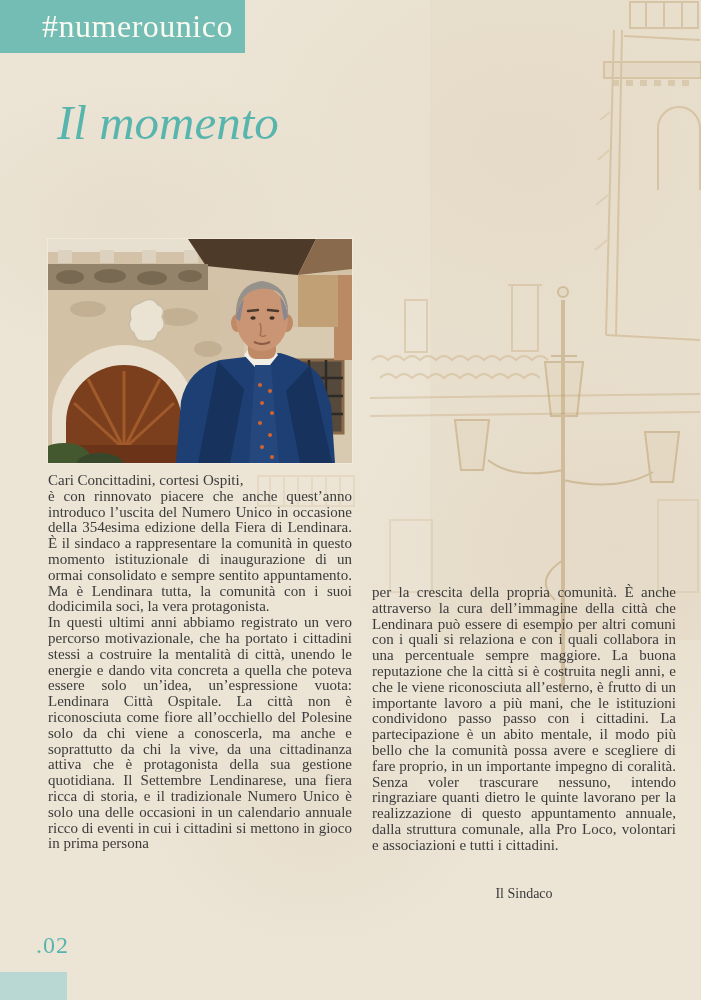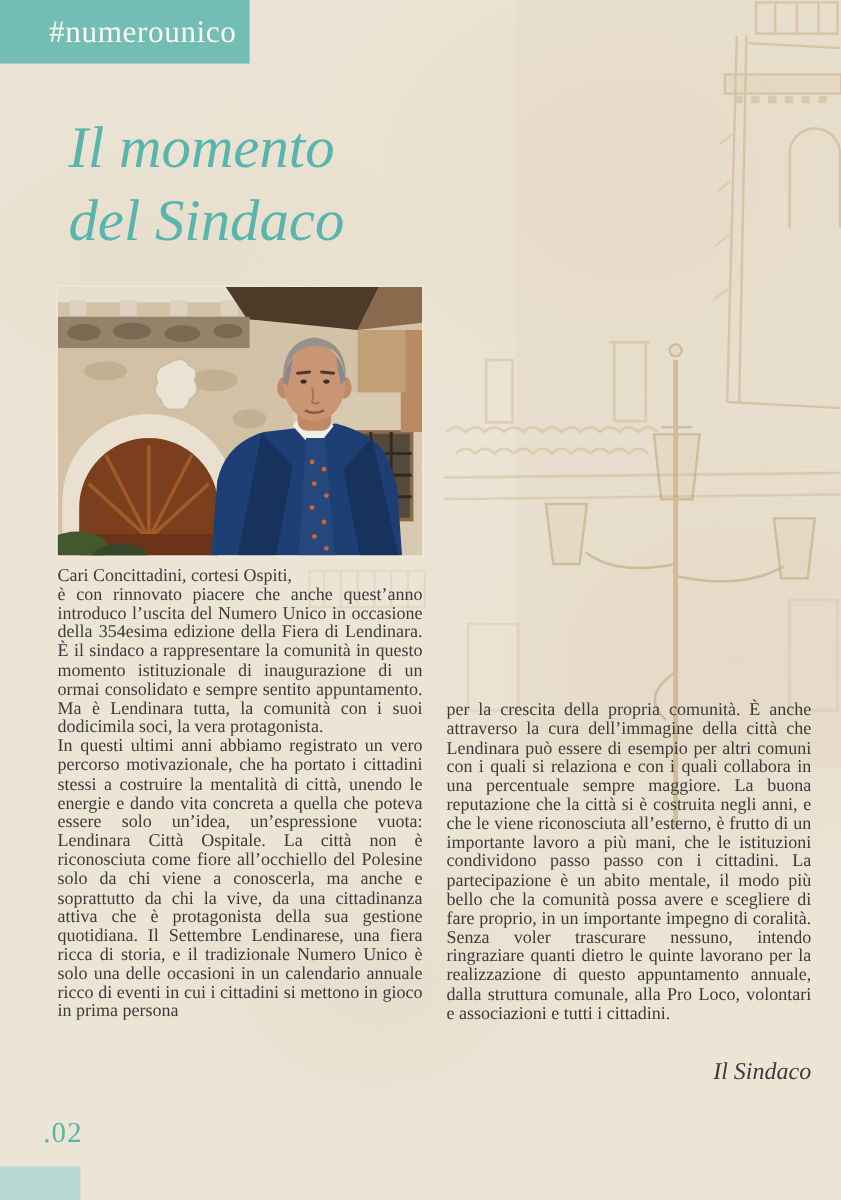--- a/index.html
+++ b/index.html
@@ -14,23 +14,23 @@
       radial-gradient(ellipse 260px 200px at 45% 82%, rgba(180,160,128,.09), transparent 70%),
       radial-gradient(ellipse 500px 400px at 75% 15%, rgba(205,186,150,.12), transparent 75%),
       #ece4d5;
   }
 
   
   .bg-art { position:absolute; inset:0; width:701px; height:1000px; }
 
   
   .badge {
-    position:absolute; left:0; top:0; width:208px; height:53px;
+    position:absolute; left:0; top:0; width:245px; height:53px;
     background:#74bdb4; color:#fbfaf2;
-    font-size:26px; line-height:53px; padding-left:30px;
+    font-size:32px; line-height:53px; padding-left:30px;
     letter-spacing:.5px;
     text-align:center;
   }
 
   
   .title {
     position:absolute; left:57px; top:92px;
     color:#58b5ad; font-style:italic; font-weight:normal;
     font-size:49px; line-height:61px;
   }
@@ -51,22 +51,22 @@
     text-align:justify; hyphens:none;
   }
   .col-left  { left:48px;  top:473px; }
   .col-right { left:372px; top:585px; }
   .col p { margin:0; text-align:justify; }
   .col p.salutation { text-align:left; }
 
   
   .signature {
     position:absolute; left:372px; top:884px; width:304px;
-    text-align:right; font-style:italic; color:#3b3b3b;
-    font-size:20px; line-height:19px;
+    text-align:center; color:#3b3b3b;
+    font-size:14px; line-height:19px;
   }
 
   
   .page-number {
     position:absolute; left:36px; top:932px;
     color:#58b5ad; font-size:24px; letter-spacing:1px;
   }
   .corner-block {
     position:absolute; left:0; top:972px; width:67px; height:28px;
     background:#bad8d3;
@@ -141,21 +141,20 @@
       <line x1="340" y1="476" x2="340" y2="506"></line>
     </g>
   </svg>
 
   <div class="badge">
     <span>#numerounico</span>
   </div>
 
   <h1 class="title">
     <span>Il momento</span>
-    <span>del Sindaco</span>
   </h1>
 
   <div class="photo">
     <svg viewBox="0 0 304 224" xmlns="http://www.w3.org/2000/svg" aria-hidden="true">
 
       <rect x="0" y="0" width="304" height="224" fill="#d3c2a8"></rect>
       <rect x="196" y="88" width="108" height="136" fill="#d8cab1"></rect>
 
       <rect x="0" y="0" width="304" height="13" fill="#e7dfd0"></rect>
       <g fill="#ddd2bf">

